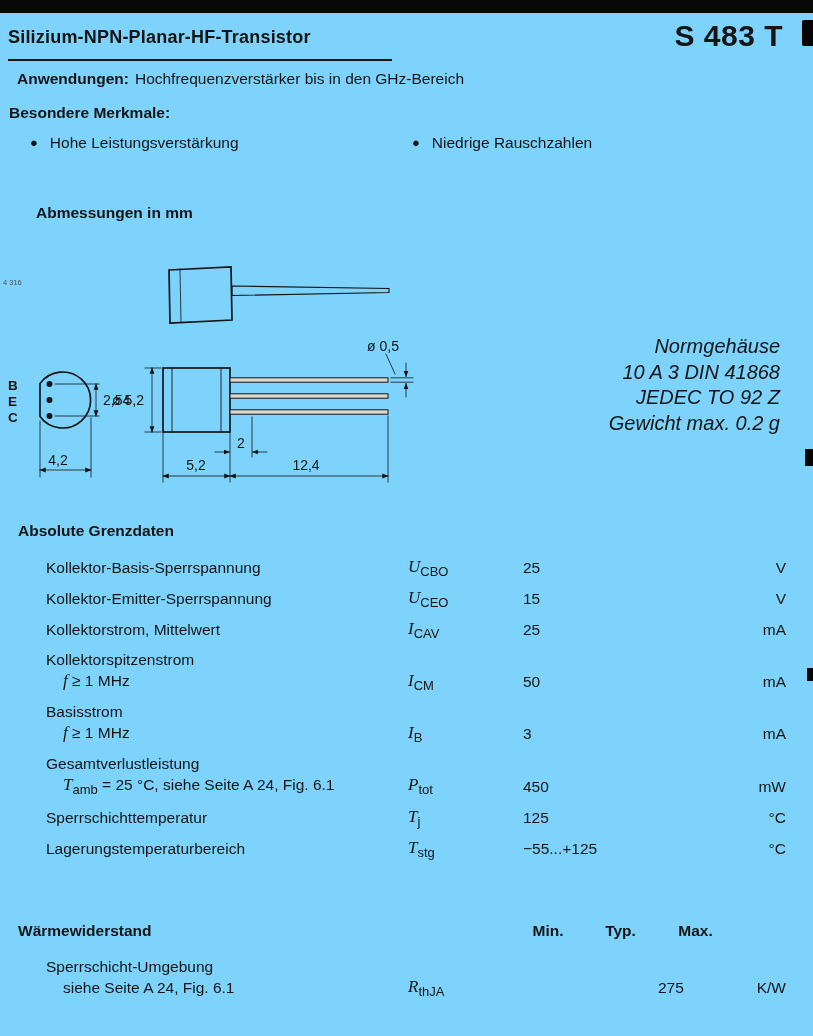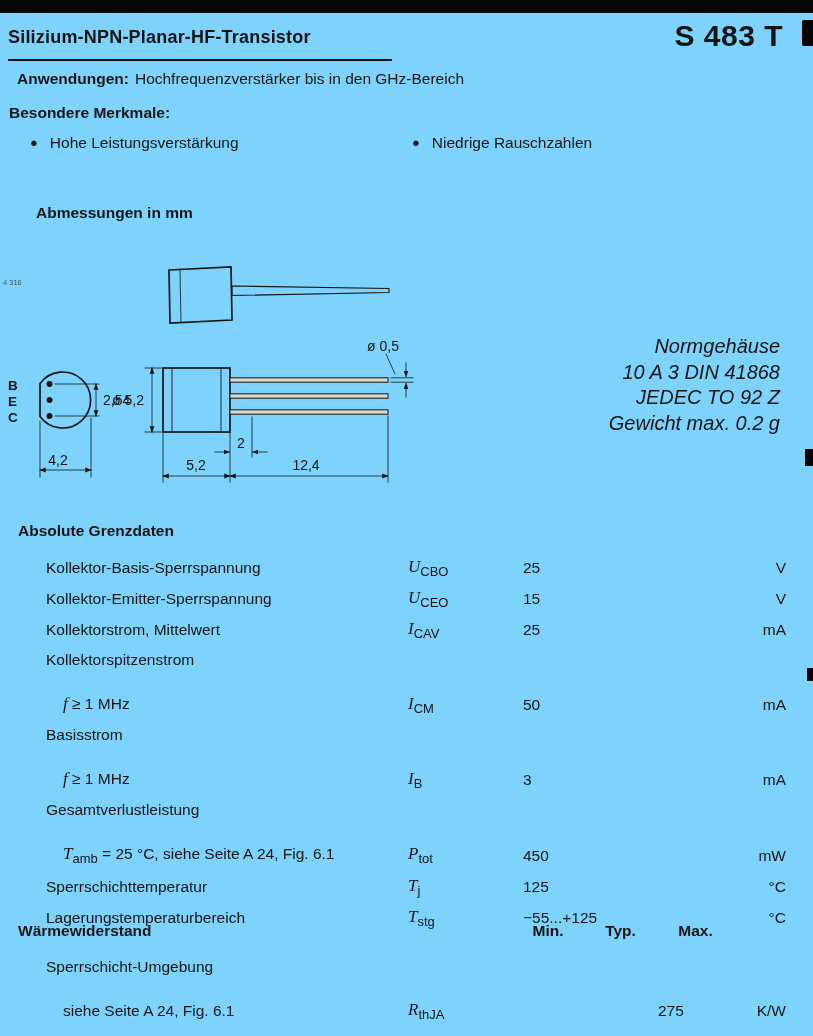--- a/index.html
+++ b/index.html
@@ -35,21 +35,21 @@
   svg text.tiny { font-size:7.5px; fill:#555; }
 
   .pkg-info { position:absolute; top:334px; right:33px; text-align:right; font-size:20px; line-height:25.5px;font-style:italic; }
 
   .table-wrap { position:absolute; left:18px; width:768px; }
   .ratings { top:520px; }
   .thermal { top:920px; }
   .data-table { width:100%; border-collapse:collapse; font-size:15.5px; color:#141414; }
   .data-table td { vertical-align:bottom; padding:9px 0 0 0; line-height:21px; }
   .data-table td.param { padding-left:28px; }
-  .cond { padding-left:17px;margin-top:23px; }
+  .cond { padding-left:17px; }
   .sec-title-cell { font-weight:700; padding:0 0 6px 0 !important; }
   .col-h { font-weight:700; text-align:center; padding:0 0 6px 0 !important; }
   td.val { text-align:left; }
   td.unit { text-align:right; }
   .sym-it { font-family:"Liberation Serif","DejaVu Serif",serif; font-style:italic; font-size:17px; }
   sub { font-size:13px; line-height:1; }
 </style>
 </head>
 <body>
 

